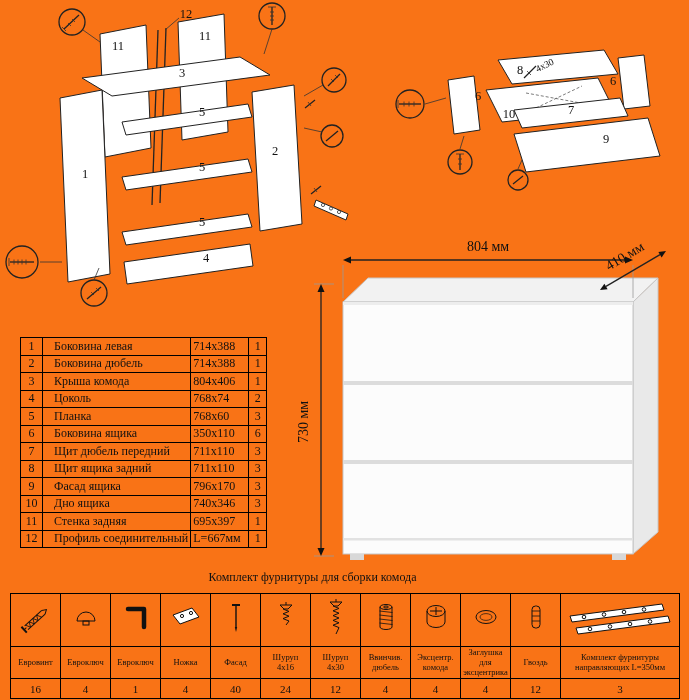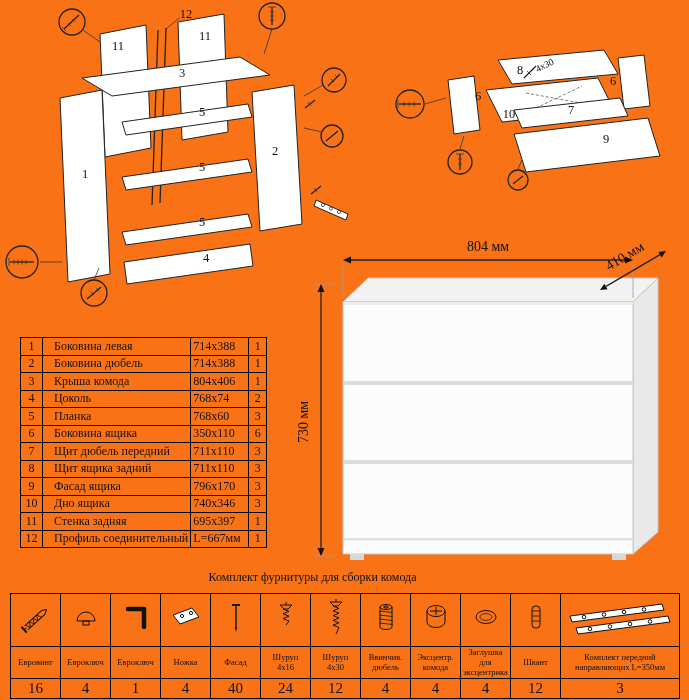--- a/index.html
+++ b/index.html
@@ -33,21 +33,21 @@
   
   .hw-title { position:absolute; left:0; top:570px; width:625px; text-align:center;
               font-size:12px; }
   .hw { position:absolute; left:10px; top:593px; table-layout:fixed; }
   .hw td { border:1px solid #000; overflow:hidden; }
   .hw .col { width:50px; }
   .hw .col-last { width:119px; }
   .hw-icons td { height:52px; text-align:center; vertical-align:middle; }
   .hw-names td { height:32px; font-size:8.5px; text-align:center; vertical-align:middle;
                  white-space:pre-line; line-height:1.15; padding:1px; }
-  .hw-qty td   { height:20px; font-size:15px; text-align:center; }
+  .hw-qty td   { height:20px; font-size:11px; text-align:center; }
 </style>
 </head>
 <body>
 
 <div class="page">
 
   <svg class="abs" style="left:0;top:0" width="352" height="335" viewBox="0 0 352 335">
 
     <g>
       <polygon class="lineart" points="100,34 146,25 151,148 105,157"></polygon>
@@ -469,22 +469,22 @@
       <td>Шуруп
 4x16</td>
       <td>Шуруп
 4x30</td>
       <td>Ввинчив.
 дюбель</td>
       <td>Эксцентр.
 комода</td>
       <td>Заглушка для
 эксцентрика</td>
-      <td>Шкант</td>
-      <td>Комплект передний
+      <td>Гвоздь</td>
+      <td>Комплект фурнитуры
 направляющих L=350мм</td>
     </tr>
     <tr class="hw-qty">
       <td>16</td>
       <td>4</td>
       <td>1</td>
       <td>4</td>
       <td>40</td>
       <td>24</td>
       <td>12</td>

